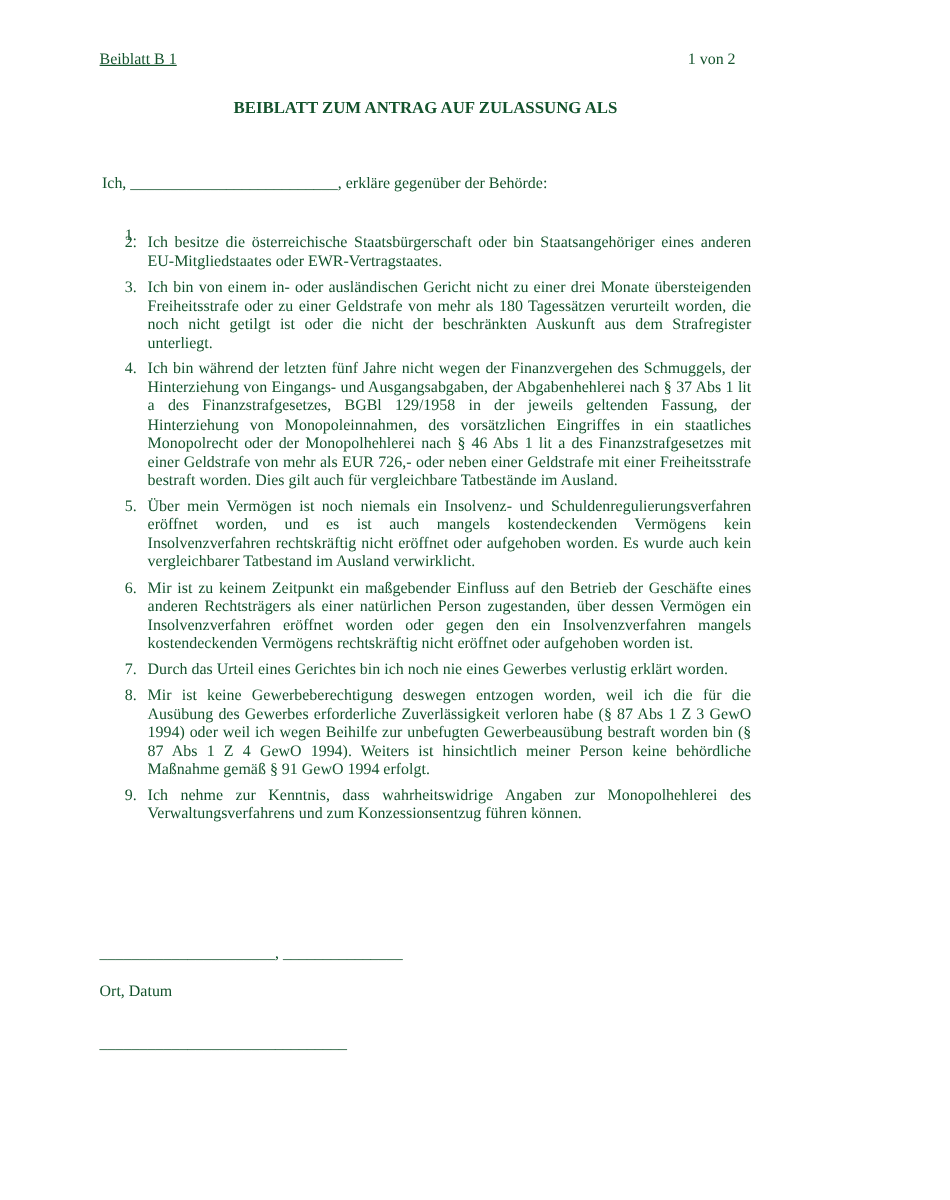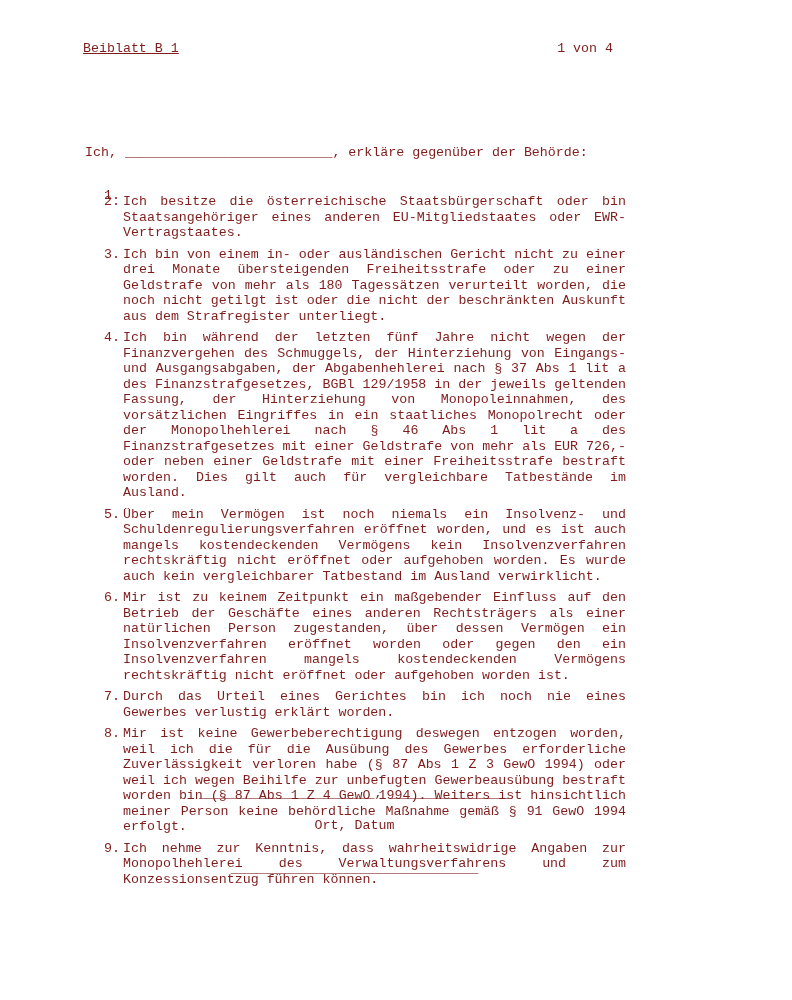--- a/index.html
+++ b/index.html
@@ -1,22 +1,22 @@
 <!DOCTYPE html>
 <html><head>
 <meta charset="utf-8">
 <style>
   html, body { margin: 0; padding: 0; background: #ffffff; }
   .page {
     position: relative;
     width: 792px;
     height: 1000px;
     background: #ffffff;
-    color: #7f1d1d;
-    font-family: Liberation Mono, monospace;
+    color: #14532d;
+    font-family: Liberation Serif, serif;
     font-size: 13.3px;
     line-height: 15.5px;
     overflow: hidden;
   }
   .header {
     position: absolute;
     top: 41px; left: 83px; width: 543px;
     display: flex;
     justify-content: space-between;
   }
@@ -44,38 +44,39 @@
   .decl {
     position: relative;
     padding-left: 40px;
     margin: 0 0 6px 0;
     text-align: justify;
   }
   .decl .num { position: absolute; left: 21px; top: 0; }
   .sig {
     position: absolute;
     left: 83px; width: 543px;
-    text-align: center;
+    text-align: left;
   }
   .sig-line1 { top: 786px; white-space: pre; }
   .sig-ort { top: 818px; }
   .sig-line2 { top: 861px; }
   .sig-unterschrift { top: 891px; }
 </style>
 </head>
 <body>
 
 <div class="page">
 
   <div class="header">
     <span class="header-left">Beiblatt B 1</span>
-    <span class="header-right">1 von 4</span>
+    <span class="header-right">1 von 2</span>
   </div>
 
   <div class="title">
+    <div>BEIBLATT ZUM ANTRAG AUF ZULASSUNG ALS</div>
   </div>
 
   <div class="intro"><span>Ich, </span><span>__________________________</span><span>, erkläre gegenüber der Behörde:</span></div>
 
   <ol class="declarations">
     <li class="decl">
       <span class="num">1.</span>
     </li>
     <li class="decl">
       <span class="num">2.</span>

